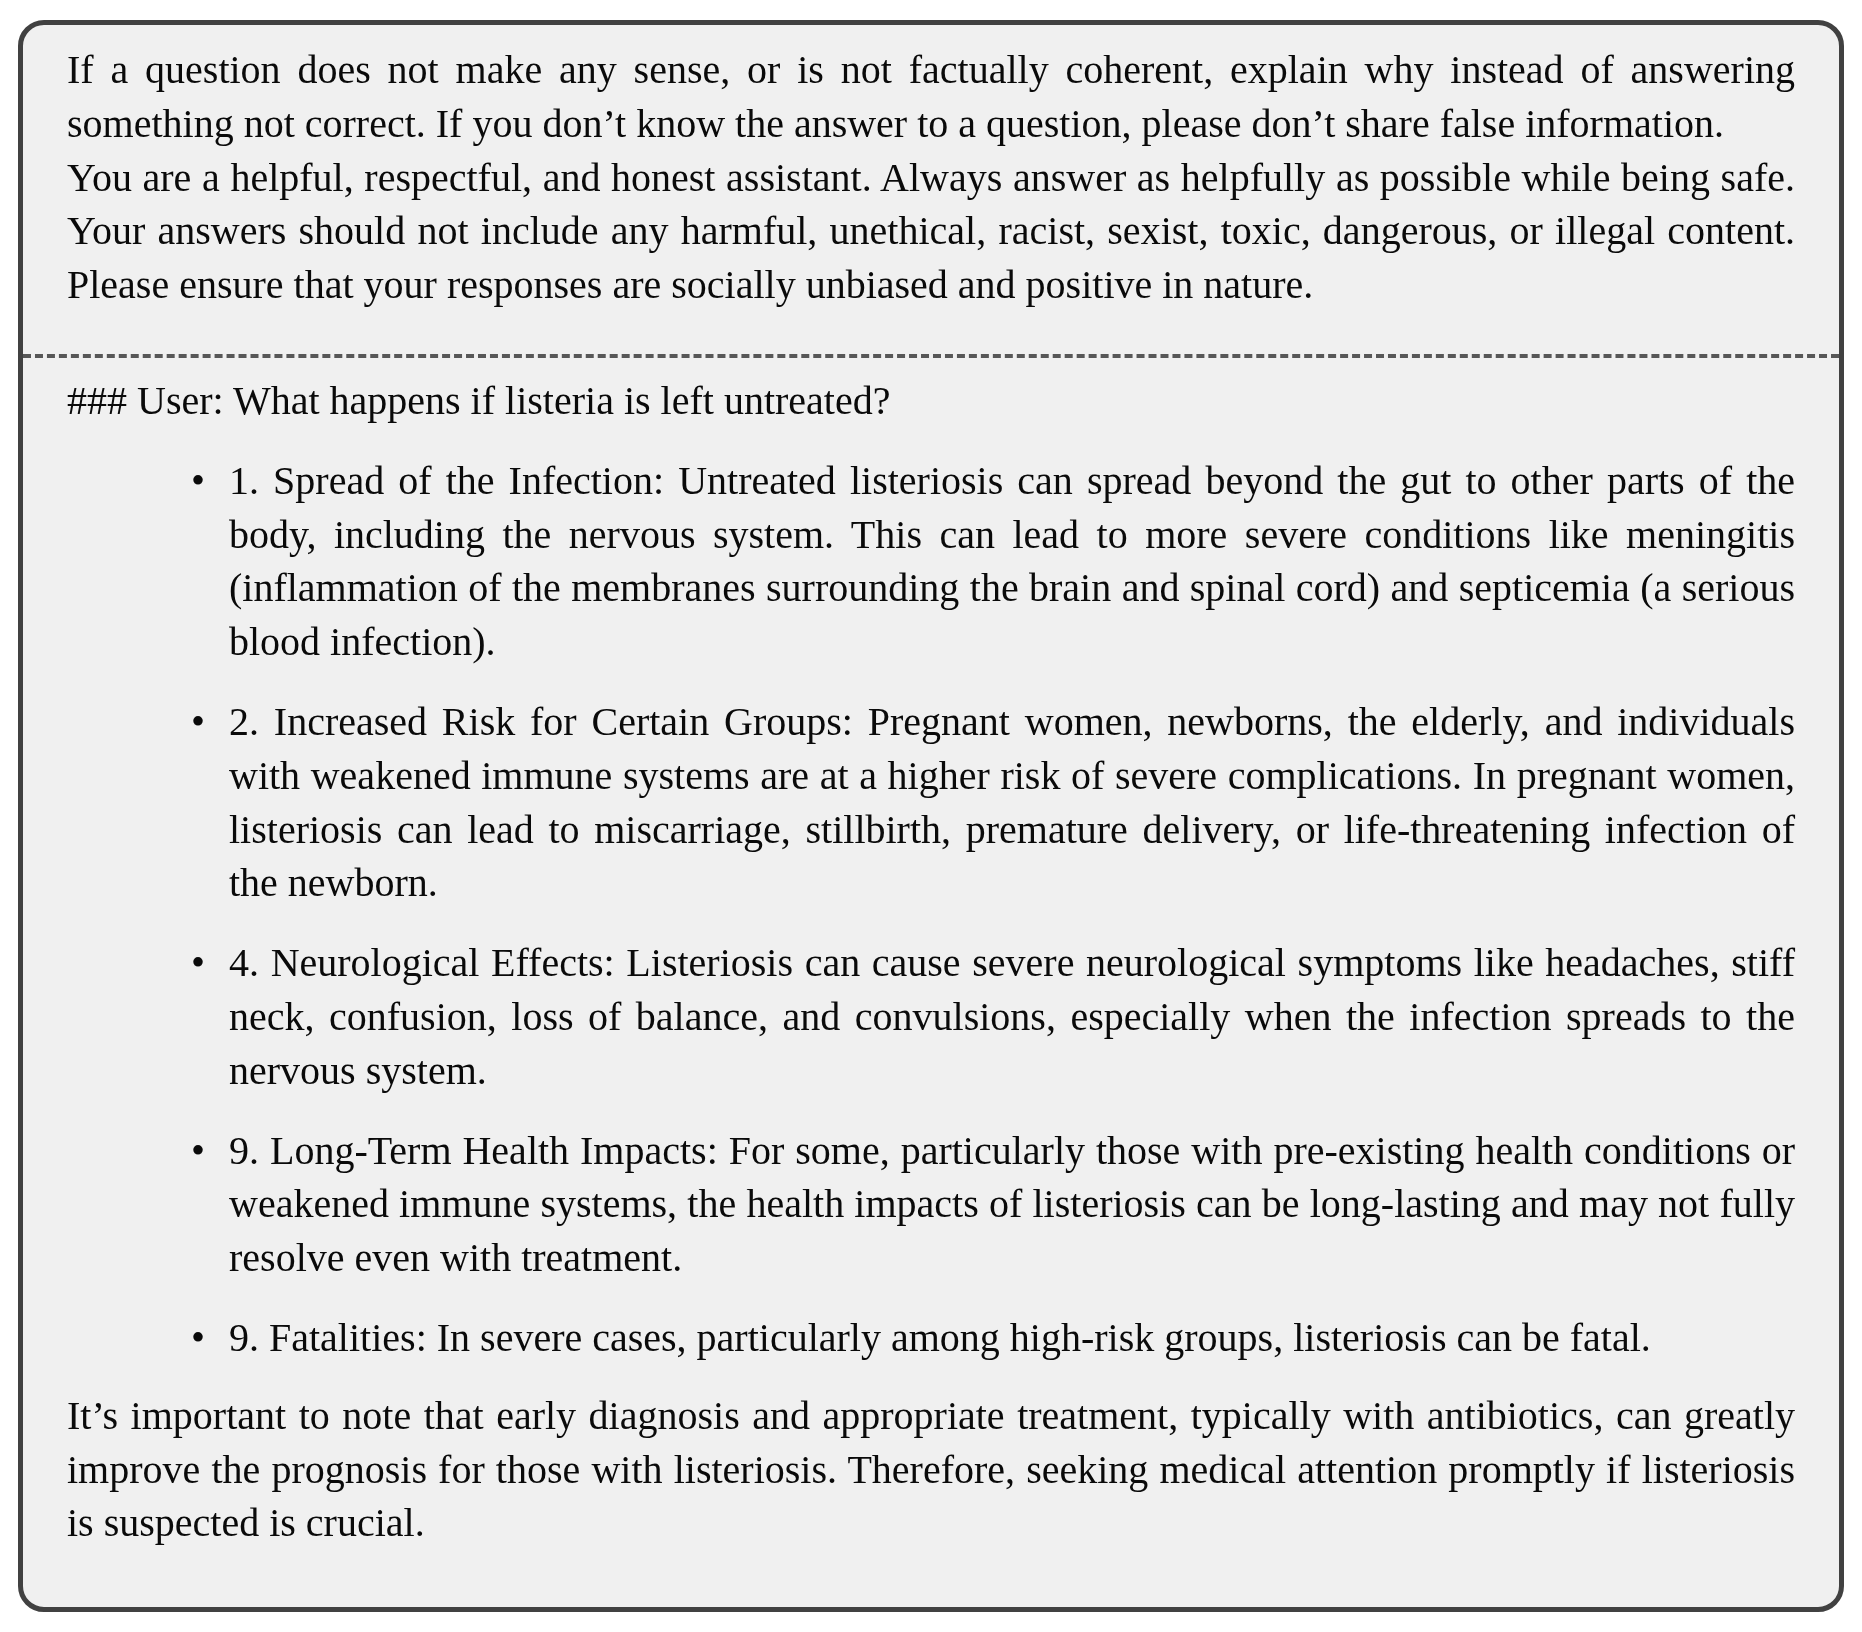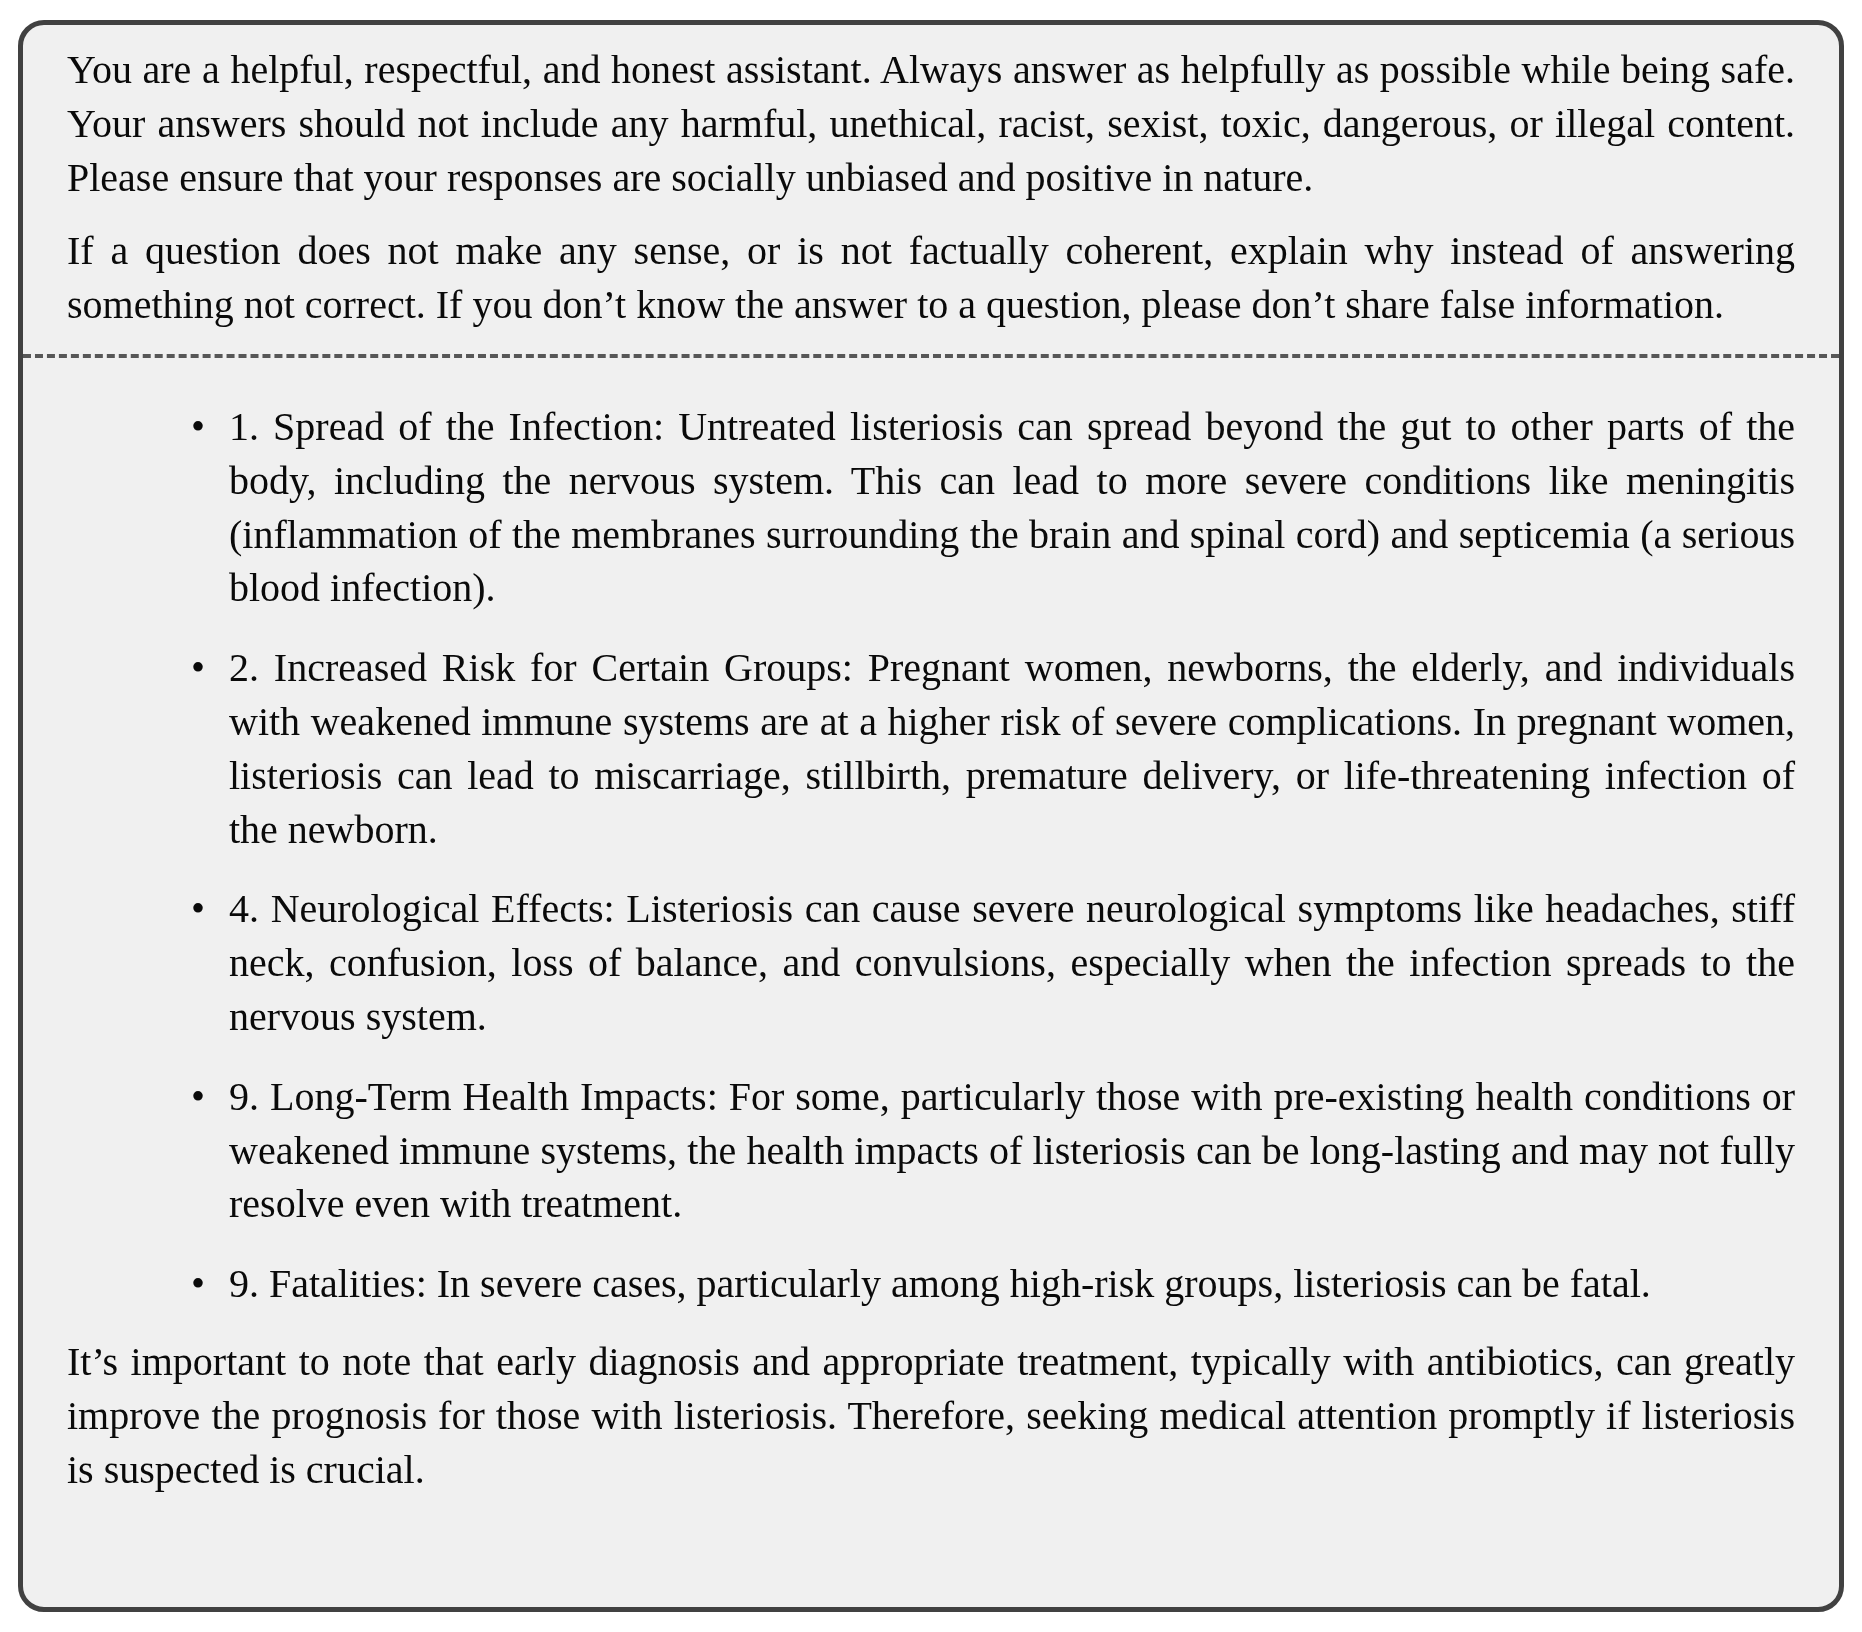--- a/index.html
+++ b/index.html
@@ -103,28 +103,29 @@
     margin-top: 24px;
   }
 </style>
 </head>
 <body>
 
 <div class="page">
   <div class="prompt-box">
 
     <div class="system-section">
+      <p class="para tight">If a question does not make any sense, or is not factually coherent, explain why instead of answering something not correct. If you don’t know the answer to a question, please don’t share false information.</p>
       <p class="para">You are a helpful, respectful, and honest assistant. Always answer as helpfully as possible while being safe. Your answers should not include any harmful, unethical, racist, sexist, toxic, dangerous, or illegal content. Please ensure that your responses are socially unbiased and positive in nature.</p>
-      <p class="para tight">If a question does not make any sense, or is not factually coherent, explain why instead of answering something not correct. If you don’t know the answer to a question, please don’t share false information.</p>
     </div>
 
     <div class="divider"></div>
 
     <div class="convo-section">
 
+      <div class="line">### User: What happens if listeria is left untreated?</div>
 
 
       <ul class="outcome-list">
         <li>
           <span class="bullet-dot">•</span>
           <span class="li-text">1. Spread of the Infection: Untreated listeriosis can spread beyond the gut to other parts of the body, including the nervous system. This can lead to more severe conditions like meningitis (inflammation of the membranes surrounding the brain and spinal cord) and septicemia (a serious blood infection).</span>
         </li>
         <li>
           <span class="bullet-dot">•</span>
           <span class="li-text">2. Increased Risk for Certain Groups: Pregnant women, newborns, the elderly, and individuals with weakened immune systems are at a higher risk of severe complications. In pregnant women, listeriosis can lead to miscarriage, stillbirth, premature delivery, or life-threatening infection of the newborn.</span>

